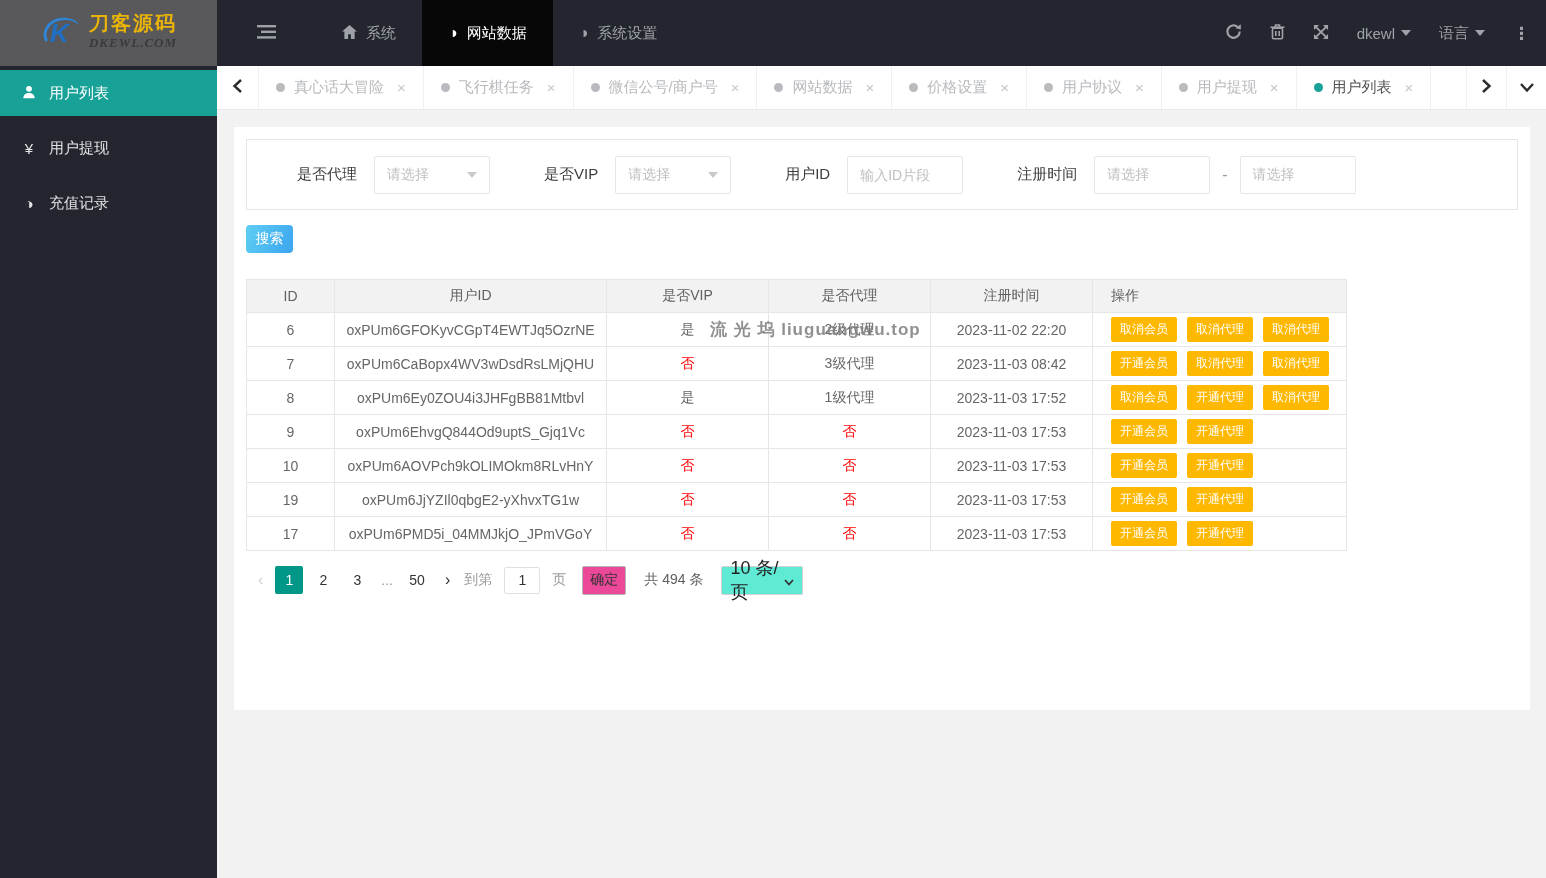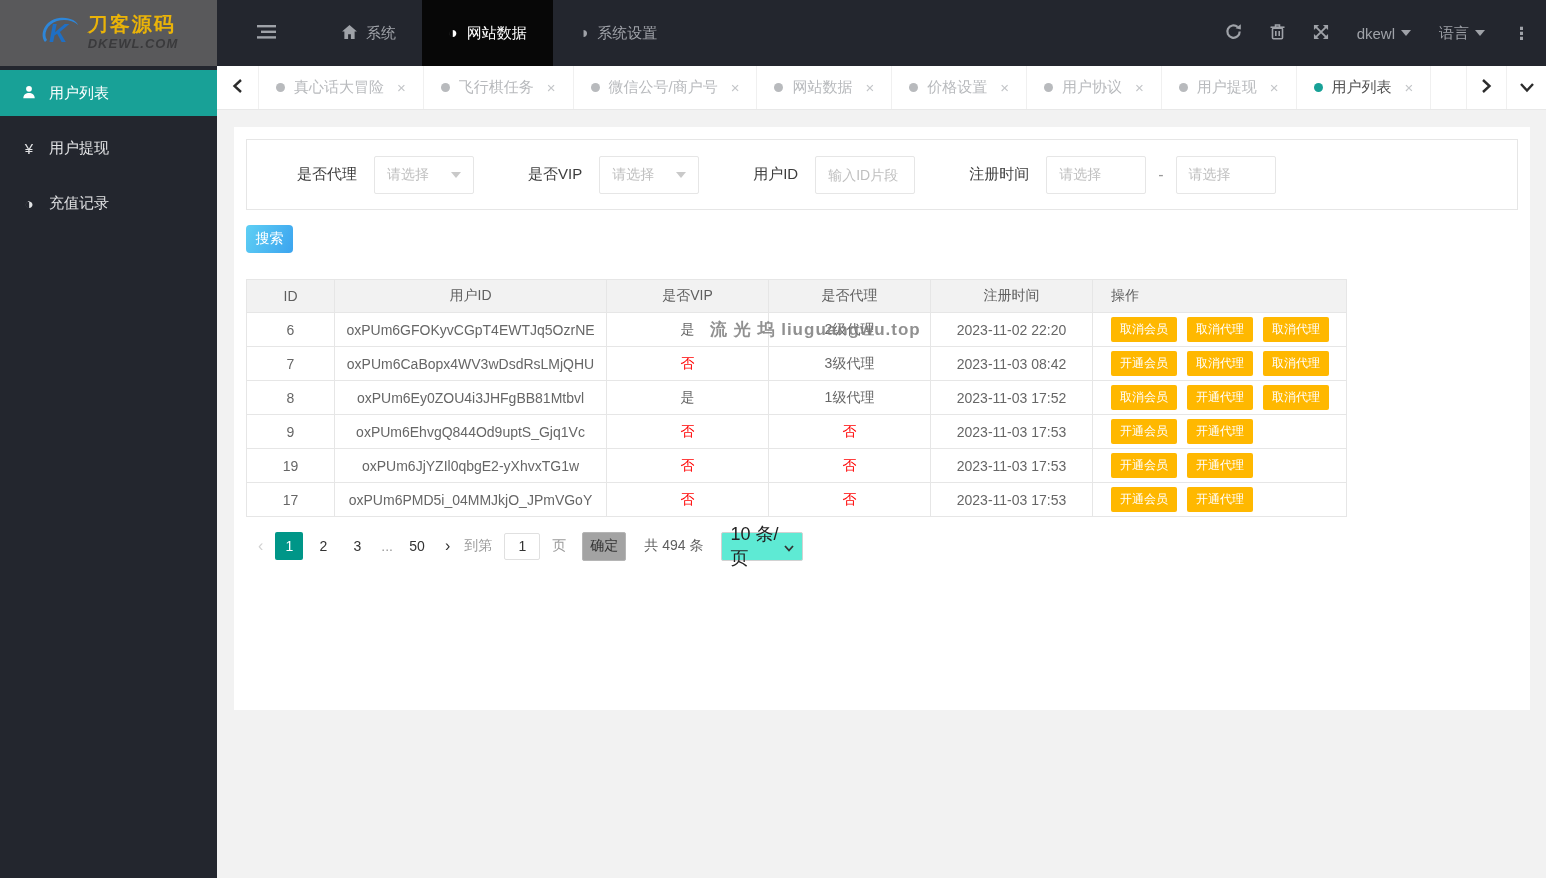--- a/index.html
+++ b/index.html
@@ -6,21 +6,21 @@
   html,body { width:1546px; height:878px; }
   body {
     font-family:"Liberation Sans","DejaVu Sans",sans-serif;
     background:#F2F2F2; position:relative; overflow:hidden; color:#333;
   }
   
   .header { position:absolute; top:0; left:0; width:1546px; height:66px; display:flex; z-index:20; }
   .logo { width:217px; height:66px; background:#59595B; display:flex; align-items:center; justify-content:center; gap:7px; }
   .logo-mark { flex:0 0 auto; }
   .logo-cn { font-size:20px; font-weight:bold; color:#eab308; letter-spacing:2px; line-height:20px;font-family:Liberation Mono, monospace; }
-  .logo-en { font-size:13px; font-weight:bold; font-style:italic; color:#3A3A3C; letter-spacing:1px; }
+  .logo-en { font-size:13px; font-weight:bold; font-style:italic; color:#3A3A3C; letter-spacing:1px;font-family:Liberation Serif, serif; }
   .nav { flex:1; background:#23262E; display:flex; align-items:stretch; color:#9FA2A8; }
   .nav-item { display:flex; align-items:center; gap:9px; padding:0 26px; font-size:15px; cursor:pointer; }
   .nav-item.active { background:#070707; color:#FFFFFF; }
   .nav-right { margin-left:auto; display:flex; align-items:center; gap:28px; padding-right:16px; }
   .icon-btn { display:flex; align-items:center; gap:6px; cursor:pointer; color:#9FA2A8; font-size:15px; }
   .glyph { font-size:16px; line-height:1; }
   .caret-down { width:0; height:0; border-left:5px solid transparent; border-right:5px solid transparent; border-top:6px solid #9FA2A8; display:inline-block; }
   
   .sidebar { position:absolute; top:66px; left:0; bottom:0; width:217px; background:#23262E; padding-top:4px; z-index:10; }
   .side-item { height:46px; display:flex; align-items:center; gap:11px; padding-left:20px; color:#E2E3E5; font-size:15px; cursor:pointer; margin-bottom:9px; }
@@ -36,21 +36,21 @@
   .tab .tclose { font-size:15px; color:#C3C5C8; margin-left:4px; }
   .tab.active { color:#515151; }
   .tab.active .dot { background:#18A197; }
   .tab-controls { margin-left:auto; display:flex; }
   .tab-ctl { width:40px; display:flex; align-items:center; justify-content:center; border-left:1px solid #F0F0F0; cursor:pointer; color:#2c2c2c; }
   
   .card { position:absolute; left:234px; top:127px; width:1296px; height:583px; background:#fff; padding:12px; z-index:1; }
   .filter-box { border:1px solid #E6E6E6; height:71px; display:flex; align-items:center; padding-left:50px; }
   .fgroup { display:flex; align-items:center; margin-right:54px; }
   .flabel { font-size:15px; color:#3D3D3D; margin-right:17px; white-space:nowrap; }
-  .select, .tinput { width:100px; height:38px; border:1px solid #E6E6E6; border-radius:2px; background:#fff; font-size:14px; color:#BFBFBF; }
+  .select, .tinput { width:116px; height:38px; border:1px solid #E6E6E6; border-radius:2px; background:#fff; font-size:14px; color:#BFBFBF; }
   .select { display:flex; align-items:center; justify-content:space-between; padding:0 12px; cursor:pointer; }
   .sel-caret { width:0; height:0; border-left:5px solid transparent; border-right:5px solid transparent; border-top:6px solid #C9C9C9; }
   .tinput { padding:0 12px; outline:none; color:#555; }
   .tinput::placeholder { color:#BFBFBF; }
   .dash { margin:0 12px; color:#999; }
   .search-btn { margin-top:15px; width:47px; height:28px; border:none; border-radius:4px;
     background:linear-gradient(115deg,#5ECFF4,#3CA4EF); color:#fff; font-size:14px; cursor:pointer;
     display:flex; align-items:center; justify-content:center; font-family:inherit; }
   
   table.users { margin-top:26px; border-collapse:collapse; table-layout:fixed; width:1100px; }
@@ -67,21 +67,21 @@
   .pagination { display:flex; align-items:center; margin-top:9px; padding-left:12px; font-size:14px; color:#333; height:40px; }
   .page-prev { color:#D2D2D2; margin-right:12px; font-size:16px; cursor:default; }
   .page-next { color:#333; margin:0 14px 0 8px; font-size:16px; cursor:pointer; }
   #pages { display:flex; align-items:center; }
   .page-num { min-width:28px; height:28px; display:flex; align-items:center; justify-content:center; margin-right:6px; border-radius:2px; cursor:pointer; padding:0 4px; }
   .page-num.active { background:#009688; color:#fff; }
   .page-ellipsis { color:#999; margin:0 10px 0 4px; }
   .goto-label { color:#9B9B9B; }
   .goto-input { width:36px; height:27px; border:1px solid #E0E0E0; border-radius:2px; text-align:center; font-size:14px; color:#333; margin:0 12px; outline:none; font-family:inherit; }
   .goto-unit { color:#9B9B9B; margin-right:16px; }
-  .confirm-btn { width:44px; height:29px; background:#a3a3a3; border:1px solid #B5B5B5; border-radius:2px; font-size:14px; color:#333; cursor:pointer; font-family:inherit; }
+  .confirm-btn { width:44px; height:29px; background:#ec4899; border:1px solid #B5B5B5; border-radius:2px; font-size:14px; color:#333; cursor:pointer; font-family:inherit; }
   .total { margin:0 18px 0 18px; color:#5e5e5e; }
   .page-size { width:82px; height:29px; border:1px solid #D2D2D2; border-radius:2px; display:flex; align-items:center; justify-content:space-between; padding:7px 8px; font-size:18px; color:#222; cursor:pointer; background:#5eead4; }
 </style>
 </head>
 <body>
 
 <div class="header">
   <div class="logo">
     <span class="logo-mark">
       <svg width="42" height="38" viewBox="0 0 42 38">
@@ -335,20 +335,28 @@
         </tr>
         <tr>
           <td>9</td>
           <td>oxPUm6EhvgQ844Od9uptS_Gjq1Vc</td>
           <td class="red">否</td>
           <td class="red">否</td>
           <td>2023-11-03 17:53</td>
           <td class="col-actions"><button class="action-btn">开通会员</button><button class="action-btn">开通代理</button></td>
         </tr>
         <tr>
+          <td>10</td>
+          <td>oxPUm6AOVPch9kOLIMOkm8RLvHnY</td>
+          <td class="red">否</td>
+          <td class="red">否</td>
+          <td>2023-11-03 17:53</td>
+          <td class="col-actions"><button class="action-btn">开通会员</button><button class="action-btn">开通代理</button></td>
+        </tr>
+        <tr>
           <td>19</td>
           <td>oxPUm6JjYZIl0qbgE2-yXhvxTG1w</td>
           <td class="red">否</td>
           <td class="red">否</td>
           <td>2023-11-03 17:53</td>
           <td class="col-actions"><button class="action-btn">开通会员</button><button class="action-btn">开通代理</button></td>
         </tr>
         <tr>
           <td>17</td>
           <td>oxPUm6PMD5i_04MMJkjO_JPmVGoY</td>

